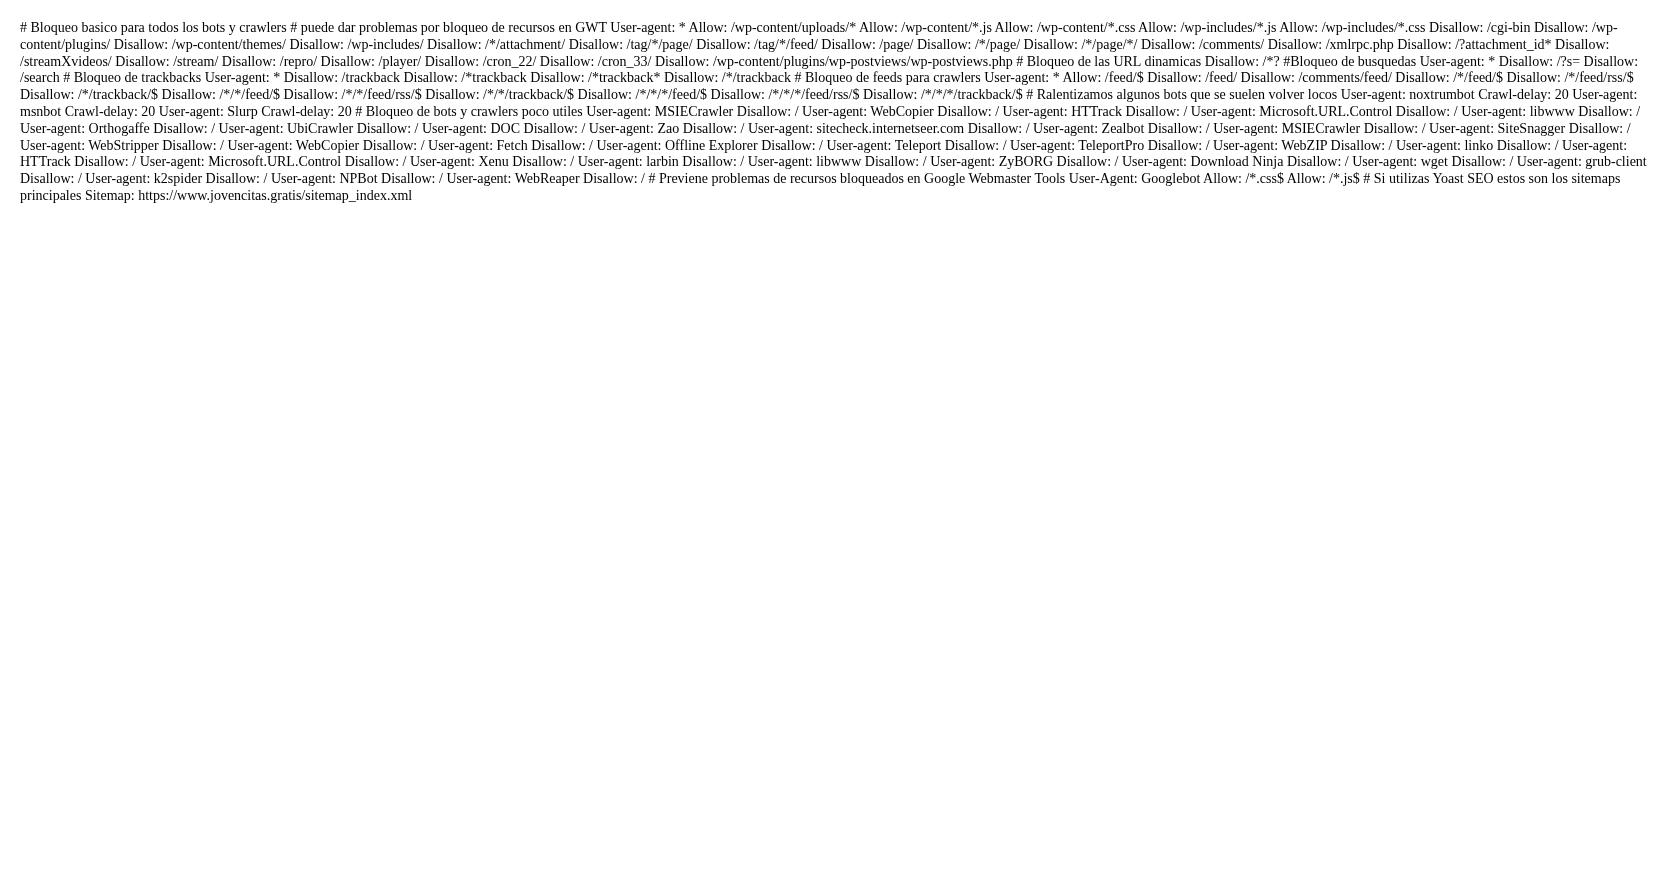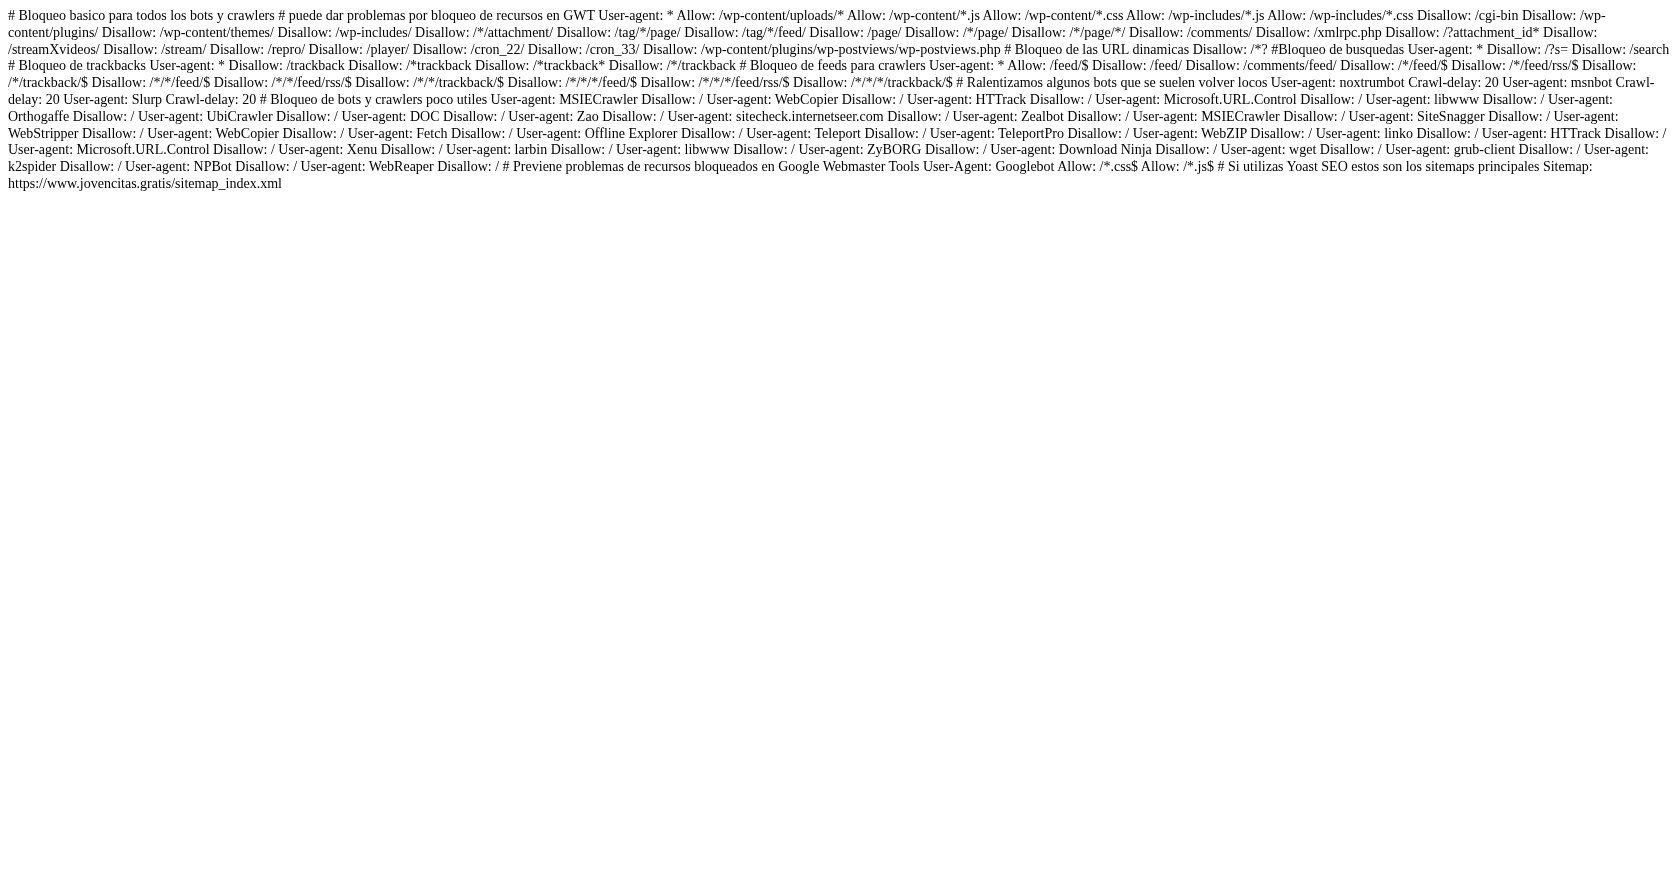--- a/index.html
+++ b/index.html
@@ -10,21 +10,21 @@
   body {
     width: 1680px;
     height: 876px;
     overflow: hidden;
     box-sizing: border-box;
   }
   .text-page {
     box-sizing: border-box;
     width: 100%;
     height: 100%;
-    padding: 8px;
+    padding: 20px;
     background: #ffffff;
   }
   .robots-content {
     font-family: "Liberation Serif", "DejaVu Serif", serif;
     font-size: 14px;
     line-height: 1.2;
     color: #000000;
     white-space: normal;
     word-break: normal;
     overflow-wrap: break-word;

